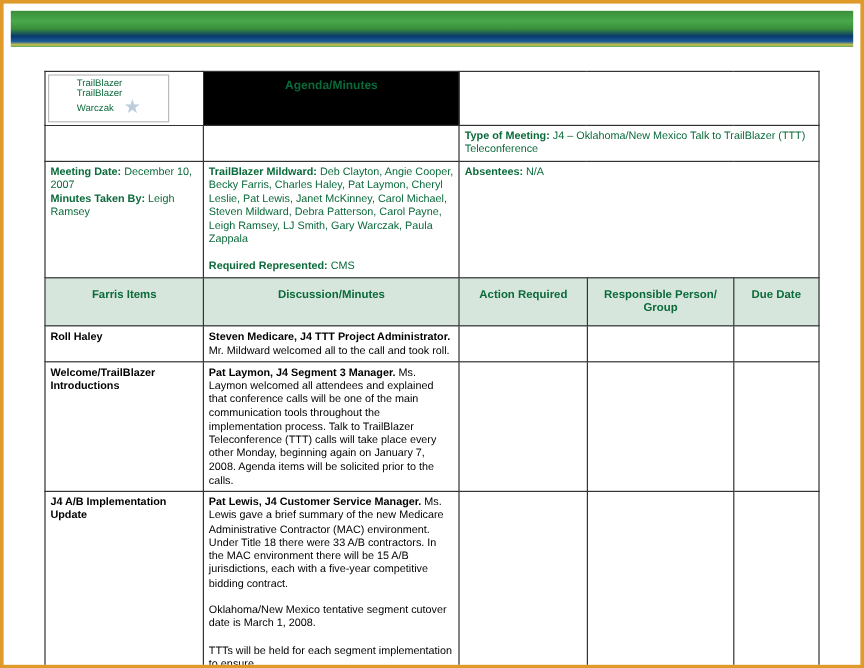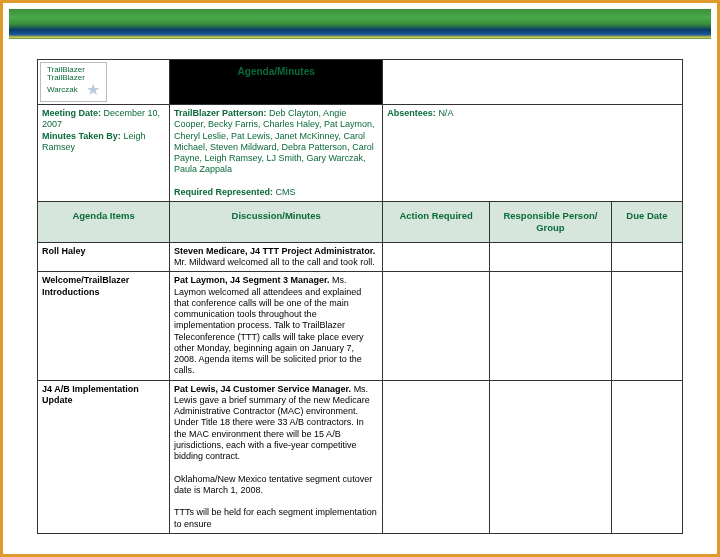--- a/index.html
+++ b/index.html
@@ -60,21 +60,21 @@
   }
   .green-ink { color: #0a6a3a; }
   .logo-cell {
     background: #fff;
     padding: 2px;
     position: relative;
   }
   .logo-box {
     display: inline-block;
     border: 1px solid #bbb;
-    padding: 3px 6px;
+    padding: 3px 23px;
     font-size: 8px;
     color: #666;
     line-height: 1;
   }
   .logo-box .star {
     color: #bcd;
     font-size: 16px;
     vertical-align: middle;
     margin-left: 6px;
   }
@@ -102,42 +102,50 @@
         <span class="green-ink"><span>TrailBlazer</span><br>
         <span>TrailBlazer</span><br>
         <span>Warczak</span></span>
         <span class="star">★</span>
       </span>
     </td>
     <td class="header-cell green-ink">Agenda/Minutes</td>
     <td colspan="3"></td>
   </tr>
 
+  <tr>
+    <td></td>
+    <td></td>
+    <td colspan="3" class="green-ink">
+      <span class="bold">Type of Meeting:</span>
+      <span>J4 – Oklahoma/New Mexico Talk to TrailBlazer (TTT) Teleconference</span>
+    </td>
+  </tr>
 
   <tr>
     <td class="green-ink">
       <span class="bold">Meeting Date:</span>
       <span>December 10, 2007</span><br>
       <span class="bold">Minutes Taken By:</span>
       <span>Leigh Ramsey</span>
     </td>
     <td class="green-ink">
-      <span class="bold">TrailBlazer Patterson:</span>
+      <span class="bold">TrailBlazer Mildward:</span>
       <span>Deb Clayton, Angie Cooper, Becky Farris, Charles Haley, Pat Laymon, Cheryl Leslie, Pat Lewis, Janet McKinney, Carol Michael, Steven Mildward, Debra Patterson, Carol Payne, Leigh Ramsey, LJ Smith, Gary Warczak, Paula Zappala</span><br><br>
       <span class="bold">Required Represented:</span>
       <span>CMS</span>
     </td>
     <td colspan="3" class="green-ink">
       <span class="bold">Absentees:</span>
       <span>N/A</span>
     </td>
   </tr>
 
   <tr>
-    <td class="sub-header green-ink">Agenda Items</td>
+    <td class="sub-header green-ink">Farris Items</td>
     <td class="sub-header green-ink">Discussion/Minutes</td>
     <td class="sub-header green-ink">Action Required</td>
     <td class="sub-header green-ink">Responsible Person/ Group</td>
     <td class="sub-header green-ink">Due Date</td>
   </tr>
 
   <tr>
     <td class="bold">Roll Haley</td>
     <td>
       <span class="bold">Steven Medicare, J4 TTT Project Administrator.</span><span> Mr. Mildward welcomed all to the call and took roll.</span>

